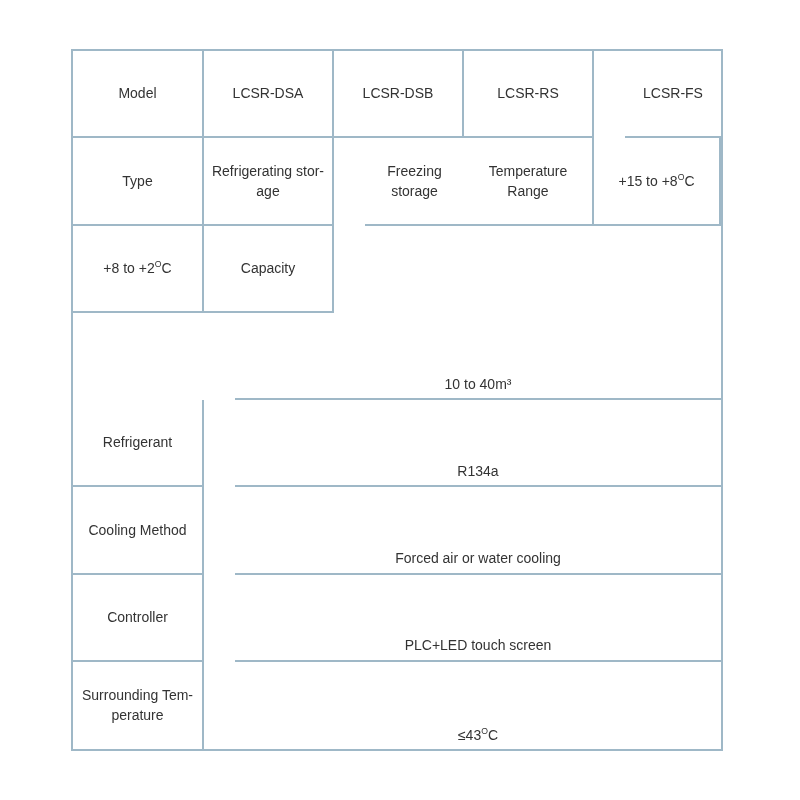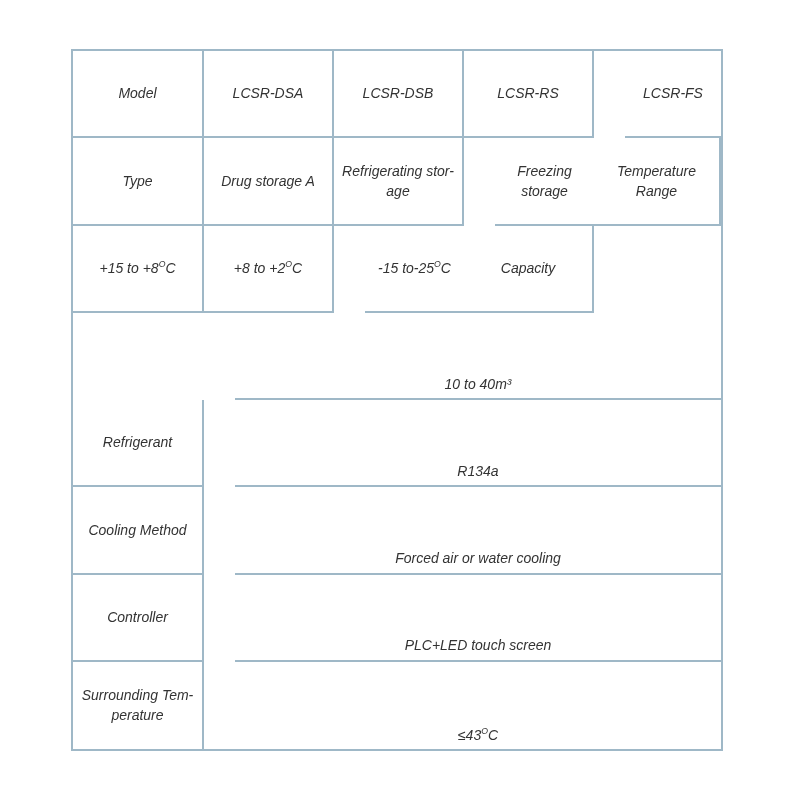--- a/index.html
+++ b/index.html
@@ -37,21 +37,21 @@
     display: flex;
     align-items: center;
     justify-content: center;
     text-align: center;
     padding: 4px 6px;
     color: #333333;
     font-size: 14px;
     line-height: 1.45;
     background: #ffffff;
   }
-  .cell .txt { white-space: pre-line; font-style: italic; }
+  .cell .txt { white-space: pre-line; }
   .cell.last-col { border-right: none; margin-left: 31px; }
   .cell.last-row { border-bottom: none; }
   .cell.span4 { grid-column: 2 / 6; align-items: flex-end; }
   sup.deg {
     font-size: 0.62em;
     position: relative;
     top: -0.05em;
     vertical-align: super;
     line-height: 0;
   }
@@ -75,42 +75,36 @@
         <span class="txt">LCSR-RS</span>
       </div>
     <div class="cell last-col">
         <span class="txt">LCSR-FS</span>
       </div>
 
     <div class="cell">
         <span class="txt">Type</span>
       </div>
     <div class="cell">
-        <span class="txt">Drug storage A</span>
-      </div>
-    <div class="cell">
         <span class="txt">Refrigerating stor-
 age</span>
       </div>
     <div class="cell last-col">
         <span class="txt">Freezing storage</span>
       </div>
 
     <div class="cell">
         <span class="txt">Temperature
 Range</span>
       </div>
     <div class="cell">
         <span class="txt"><span>+15 to +8</span><sup class="deg">O</sup><span>C</span></span>
       </div>
     <div class="cell">
         <span class="txt"><span>+8 to +2</span><sup class="deg">O</sup><span>C</span></span>
-      </div>
-    <div class="cell last-col">
-        <span class="txt"><span>-15 to-25</span><sup class="deg">O</sup><span>C</span></span>
       </div>
 
     <div class="cell">
         <span class="txt">Capacity</span>
       </div>
     <div class="cell span4 last-col">
         <span class="txt">10 to 40m³</span>
       </div>
 
     <div class="cell">

